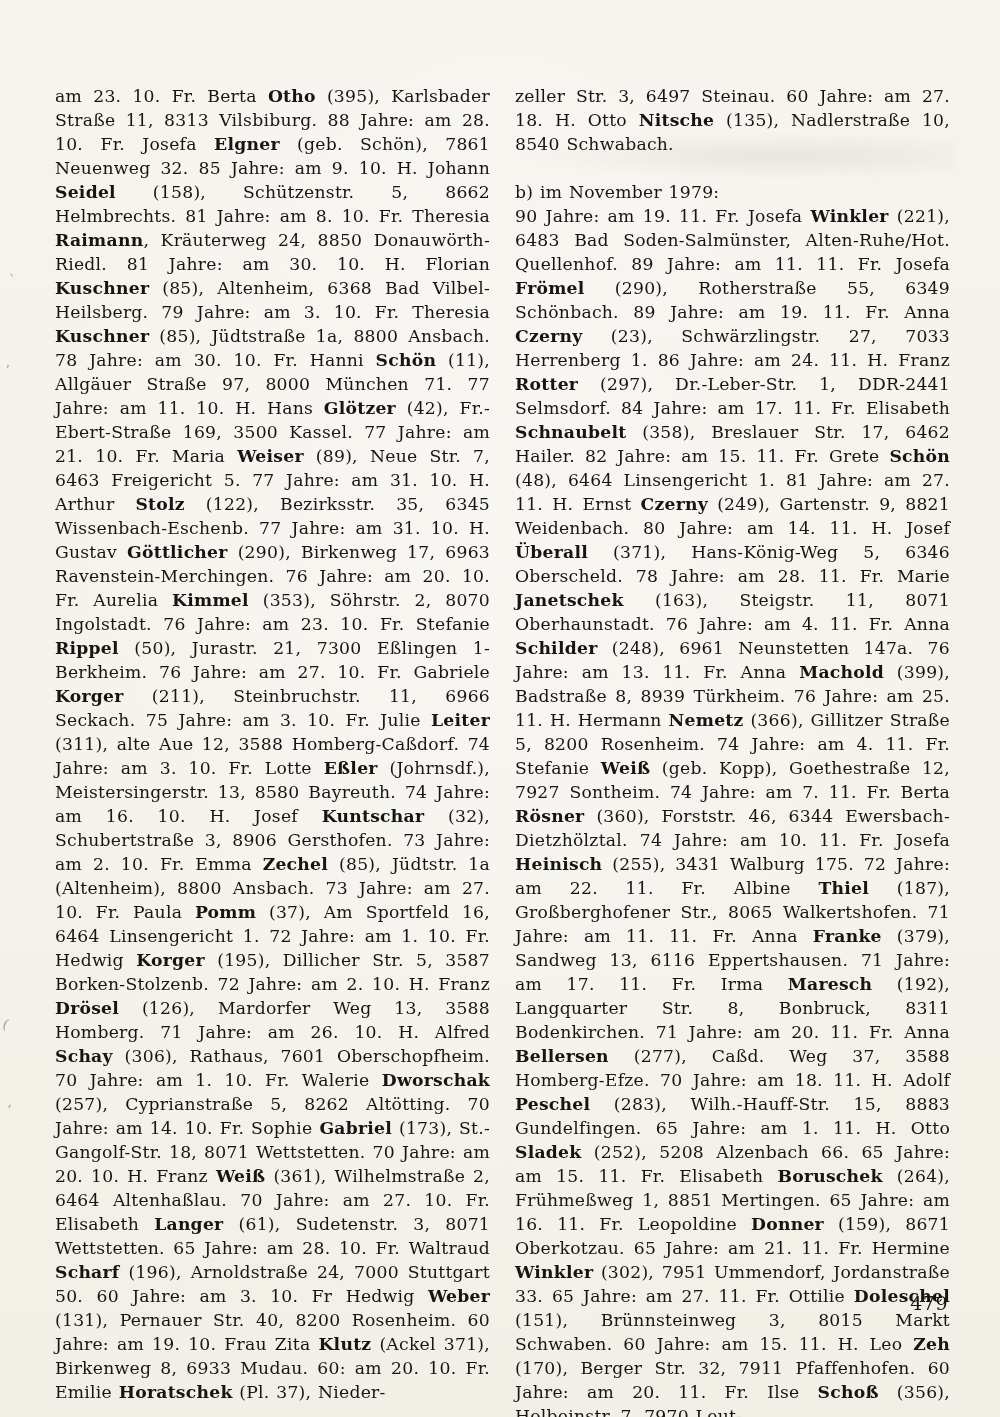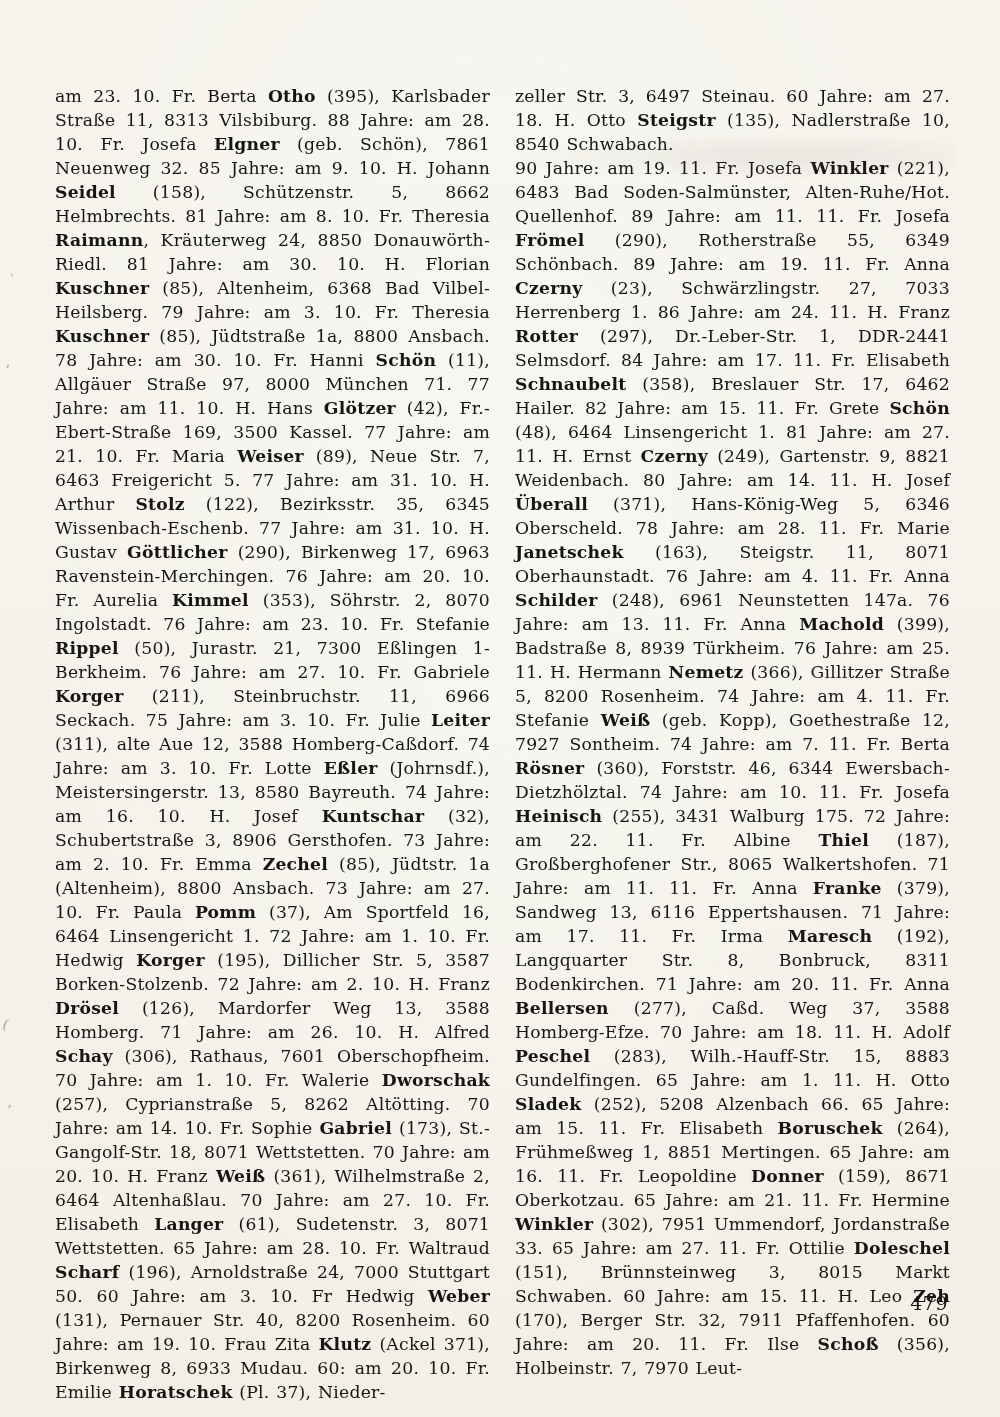--- a/index.html
+++ b/index.html
@@ -78,19 +78,20 @@
   <span class="artifact a1">`</span>
   <span class="artifact a2">’</span>
   <span class="artifact a3">(</span>
   <span class="artifact a4">’</span>
 
   <div class="columns">
     <div class="col">
       <p><span>am 23. 10. Fr. Berta </span><b>Otho</b><span> (395), Karlsbader Straße 11, 8313 Vilsbiburg. 88 Jahre: am 28. 10. Fr. Josefa </span><b>Elgner</b><span> (geb. Schön), 7861 Neuenweg 32. 85 Jahre: am 9. 10. H. Johann </span><b>Seidel</b><span> (158), Schützenstr. 5, 8662 Helmbrechts. 81 Jahre: am 8. 10. Fr. Theresia </span><b>Raimann</b><span>, Kräuterweg 24, 8850 Donauwörth-Riedl. 81 Jahre: am 30. 10. H. Florian </span><b>Kuschner</b><span> (85), Altenheim, 6368 Bad Vilbel-Heilsberg. 79 Jahre: am 3. 10. Fr. Theresia </span><b>Kuschner</b><span> (85), Jüdtstraße 1a, 8800 Ansbach. 78 Jahre: am 30. 10. Fr. Hanni </span><b>Schön</b><span> (11), Allgäuer Straße 97, 8000 München 71. 77 Jahre: am 11. 10. H. Hans </span><b>Glötzer</b><span> (42), Fr.-Ebert-Straße 169, 3500 Kassel. 77 Jahre: am 21. 10. Fr. Maria </span><b>Weiser</b><span> (89), Neue Str. 7, 6463 Freigericht 5. 77 Jahre: am 31. 10. H. Arthur </span><b>Stolz</b><span> (122), Bezirksstr. 35, 6345 Wissenbach-Eschenb. 77 Jahre: am 31. 10. H. Gustav </span><b>Göttlicher</b><span> (290), Birkenweg 17, 6963 Ravenstein-Merchingen. 76 Jahre: am 20. 10. Fr. Aurelia </span><b>Kimmel</b><span> (353), Söhrstr. 2, 8070 Ingolstadt. 76 Jahre: am 23. 10. Fr. Stefanie </span><b>Rippel</b><span> (50), Jurastr. 21, 7300 Eßlingen 1-Berkheim. 76 Jahre: am 27. 10. Fr. Gabriele </span><b>Korger</b><span> (211), Steinbruchstr. 11, 6966 Seckach. 75 Jahre: am 3. 10. Fr. Julie </span><b>Leiter</b><span> (311), alte Aue 12, 3588 Homberg-Caßdorf. 74 Jahre: am 3. 10. Fr. Lotte </span><b>Eßler</b><span> (Johrnsdf.), Meistersingerstr. 13, 8580 Bayreuth. 74 Jahre: am 16. 10. H. Josef </span><b>Kuntschar</b><span> (32), Schubertstraße 3, 8906 Gersthofen. 73 Jahre: am 2. 10. Fr. Emma </span><b>Zechel</b><span> (85), Jüdtstr. 1a (Altenheim), 8800 Ansbach. 73 Jahre: am 27. 10. Fr. Paula </span><b>Pomm</b><span> (37), Am Sportfeld 16, 6464 Linsengericht 1. 72 Jahre: am 1. 10. Fr. Hedwig </span><b>Korger</b><span> (195), Dillicher Str. 5, 3587 Borken-Stolzenb. 72 Jahre: am 2. 10. H. Franz </span><b>Drösel</b><span> (126), Mardorfer Weg 13, 3588 Homberg. 71 Jahre: am 26. 10. H. Alfred </span><b>Schay</b><span> (306), Rathaus, 7601 Oberschopfheim. 70 Jahre: am 1. 10. Fr. Walerie </span><b>Dworschak</b><span> (257), Cyprianstraße 5, 8262 Altötting. 70 Jahre: am 14. 10. Fr. Sophie </span><b>Gabriel</b><span> (173), St.-Gangolf-Str. 18, 8071 Wettstetten. 70 Jahre: am 20. 10. H. Franz </span><b>Weiß</b><span> (361), Wilhelmstraße 2, 6464 Altenhaßlau. 70 Jahre: am 27. 10. Fr. Elisabeth </span><b>Langer</b><span> (61), Sudetenstr. 3, 8071 Wettstetten. 65 Jahre: am 28. 10. Fr. Waltraud </span><b>Scharf</b><span> (196), Arnoldstraße 24, 7000 Stuttgart 50. 60 Jahre: am 3. 10. Fr Hedwig </span><b>Weber</b><span> (131), Pernauer Str. 40, 8200 Rosenheim. 60 Jahre: am 19. 10. Frau Zita </span><b>Klutz</b><span> (Ackel 371), Birkenweg 8, 6933 Mudau. 60: am 20. 10. Fr. Emilie </span><b>Horatschek</b><span> (Pl. 37), Nieder-</span></p>
     </div>
     <div class="col">
-      <p><span>zeller Str. 3, 6497 Steinau. 60 Jahre: am 27. 18. H. Otto </span><b>Steigstr</b><span> (135), Nadlerstraße 10, 8540 Schwabach.</span></p>
+      <p><span>zeller Str. 3, 6497 Steinau. 60 Jahre: am 27. 18. H. Otto </span><b>Nitsche</b><span> (135), Nadlerstraße 10, 8540 Schwabach.</span></p>
+      <p class="section-head"><span>b) im November 1979:</span></p>
       <p><span>90 Jahre: am 19. 11. Fr. Josefa </span><b>Winkler</b><span> (221), 6483 Bad Soden-Salmünster, Alten-Ruhe/Hot. Quellenhof. 89 Jahre: am 11. 11. Fr. Josefa </span><b>Frömel</b><span> (290), Rotherstraße 55, 6349 Schönbach. 89 Jahre: am 19. 11. Fr. Anna </span><b>Czerny</b><span> (23), Schwärzlingstr. 27, 7033 Herrenberg 1. 86 Jahre: am 24. 11. H. Franz </span><b>Rotter</b><span> (297), Dr.-Leber-Str. 1, DDR-2441 Selmsdorf. 84 Jahre: am 17. 11. Fr. Elisabeth </span><b>Schnaubelt</b><span> (358), Breslauer Str. 17, 6462 Hailer. 82 Jahre: am 15. 11. Fr. Grete </span><b>Schön</b><span> (48), 6464 Linsengericht 1. 81 Jahre: am 27. 11. H. Ernst </span><b>Czerny</b><span> (249), Gartenstr. 9, 8821 Weidenbach. 80 Jahre: am 14. 11. H. Josef </span><b>Überall</b><span> (371), Hans-König-Weg 5, 6346 Oberscheld. 78 Jahre: am 28. 11. Fr. Marie </span><b>Janetschek</b><span> (163), Steigstr. 11, 8071 Oberhaunstadt. 76 Jahre: am 4. 11. Fr. Anna </span><b>Schilder</b><span> (248), 6961 Neunstetten 147a. 76 Jahre: am 13. 11. Fr. Anna </span><b>Machold</b><span> (399), Badstraße 8, 8939 Türkheim. 76 Jahre: am 25. 11. H. Hermann </span><b>Nemetz</b><span> (366), Gillitzer Straße 5, 8200 Rosenheim. 74 Jahre: am 4. 11. Fr. Stefanie </span><b>Weiß</b><span> (geb. Kopp), Goethestraße 12, 7927 Sontheim. 74 Jahre: am 7. 11. Fr. Berta </span><b>Rösner</b><span> (360), Forststr. 46, 6344 Ewersbach-Dietzhölztal. 74 Jahre: am 10. 11. Fr. Josefa </span><b>Heinisch</b><span> (255), 3431 Walburg 175. 72 Jahre: am 22. 11. Fr. Albine </span><b>Thiel</b><span> (187), Großberghofener Str., 8065 Walkertshofen. 71 Jahre: am 11. 11. Fr. Anna </span><b>Franke</b><span> (379), Sandweg 13, 6116 Eppertshausen. 71 Jahre: am 17. 11. Fr. Irma </span><b>Maresch</b><span> (192), Langquarter Str. 8, Bonbruck, 8311 Bodenkirchen. 71 Jahre: am 20. 11. Fr. Anna </span><b>Bellersen</b><span> (277), Caßd. Weg 37, 3588 Homberg-Efze. 70 Jahre: am 18. 11. H. Adolf </span><b>Peschel</b><span> (283), Wilh.-Hauff-Str. 15, 8883 Gundelfingen. 65 Jahre: am 1. 11. H. Otto </span><b>Sladek</b><span> (252), 5208 Alzenbach 66. 65 Jahre: am 15. 11. Fr. Elisabeth </span><b>Boruschek</b><span> (264), Frühmeßweg 1, 8851 Mertingen. 65 Jahre: am 16. 11. Fr. Leopoldine </span><b>Donner</b><span> (159), 8671 Oberkotzau. 65 Jahre: am 21. 11. Fr. Hermine </span><b>Winkler</b><span> (302), 7951 Ummendorf, Jordanstraße 33. 65 Jahre: am 27. 11. Fr. Ottilie </span><b>Doleschel</b><span> (151), Brünnsteinweg 3, 8015 Markt Schwaben. 60 Jahre: am 15. 11. H. Leo </span><b>Zeh</b><span> (170), Berger Str. 32, 7911 Pfaffenhofen. 60 Jahre: am 20. 11. Fr. Ilse </span><b>Schoß</b><span> (356), Holbeinstr. 7, 7970 Leut-</span></p>
     </div>
   </div>
 
   <div class="page-number">479</div>
 </div>
 
 </body></html>

